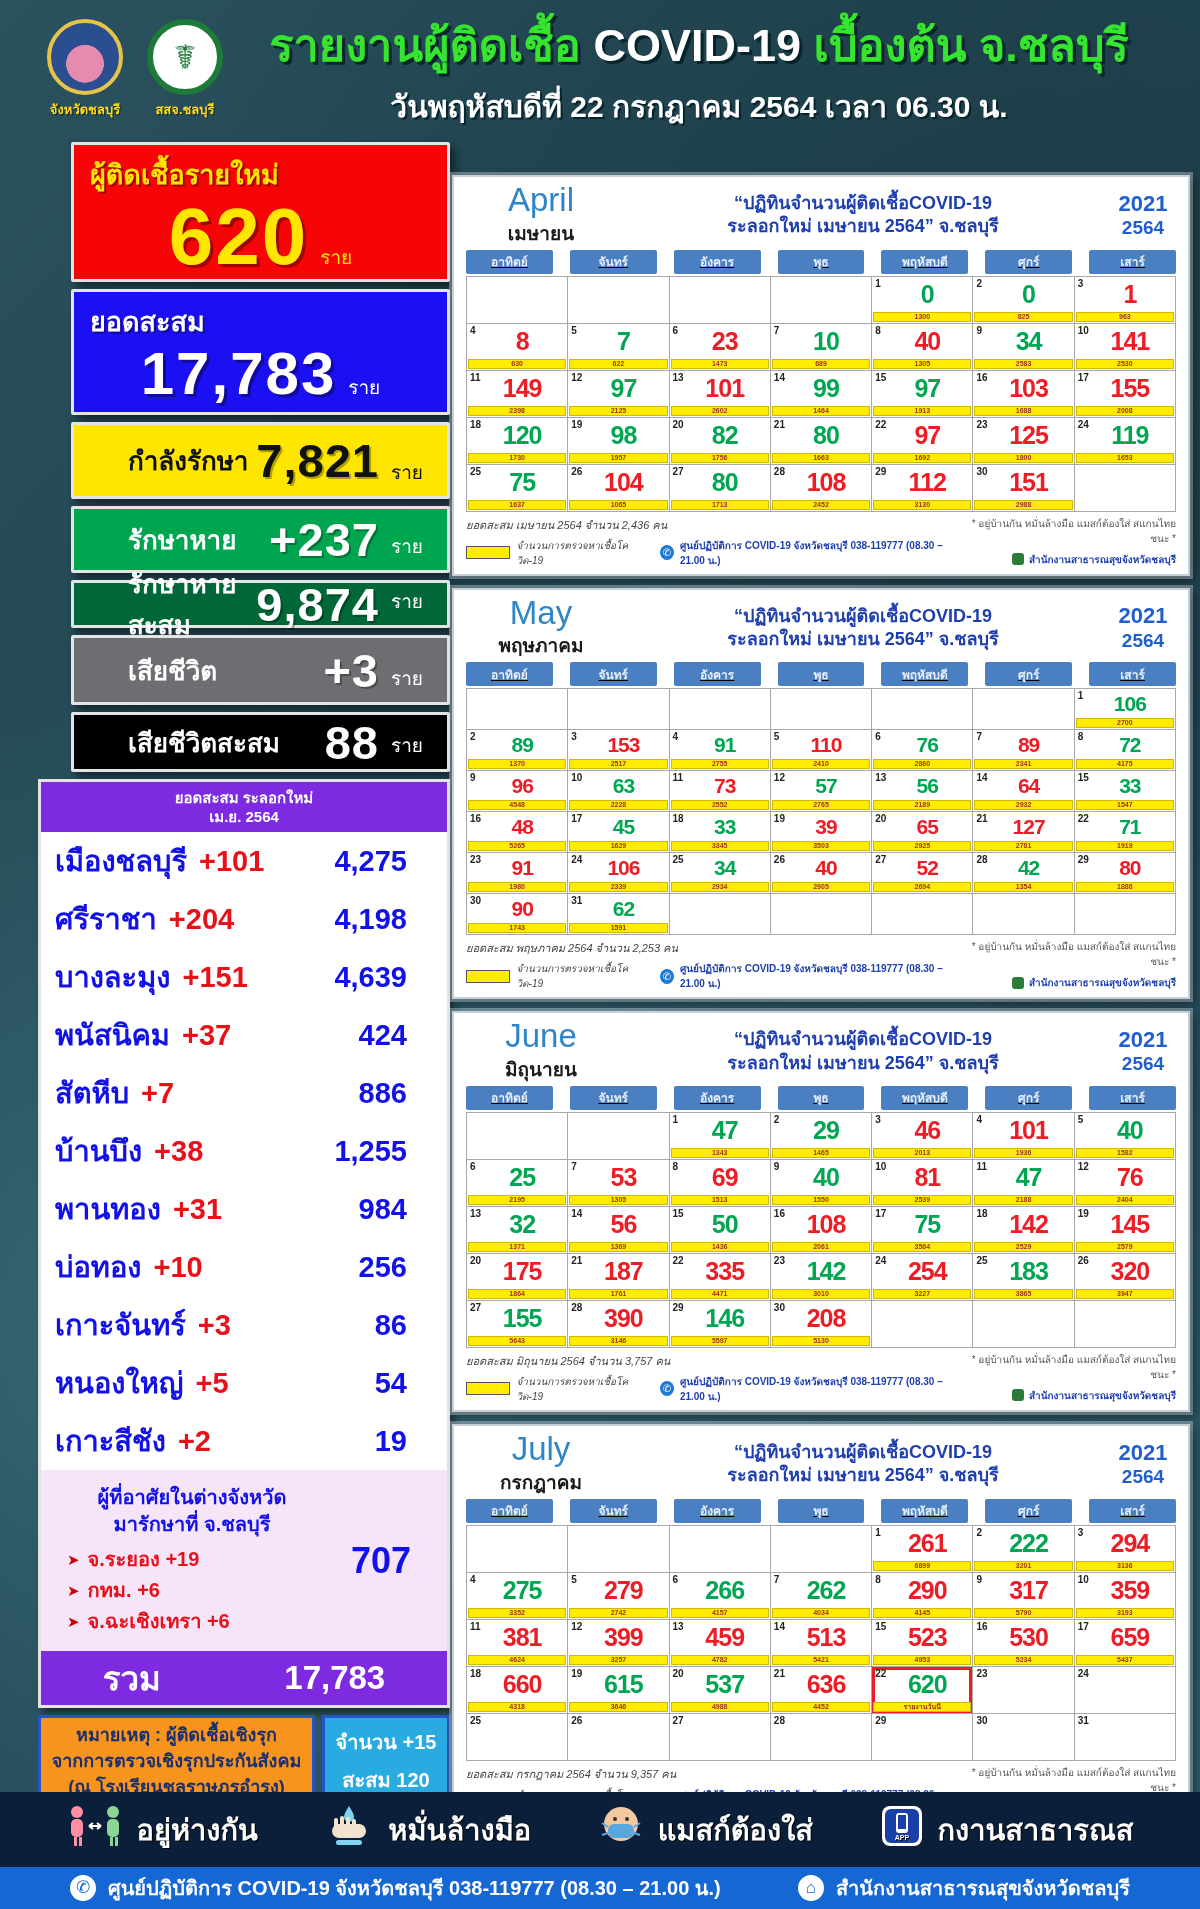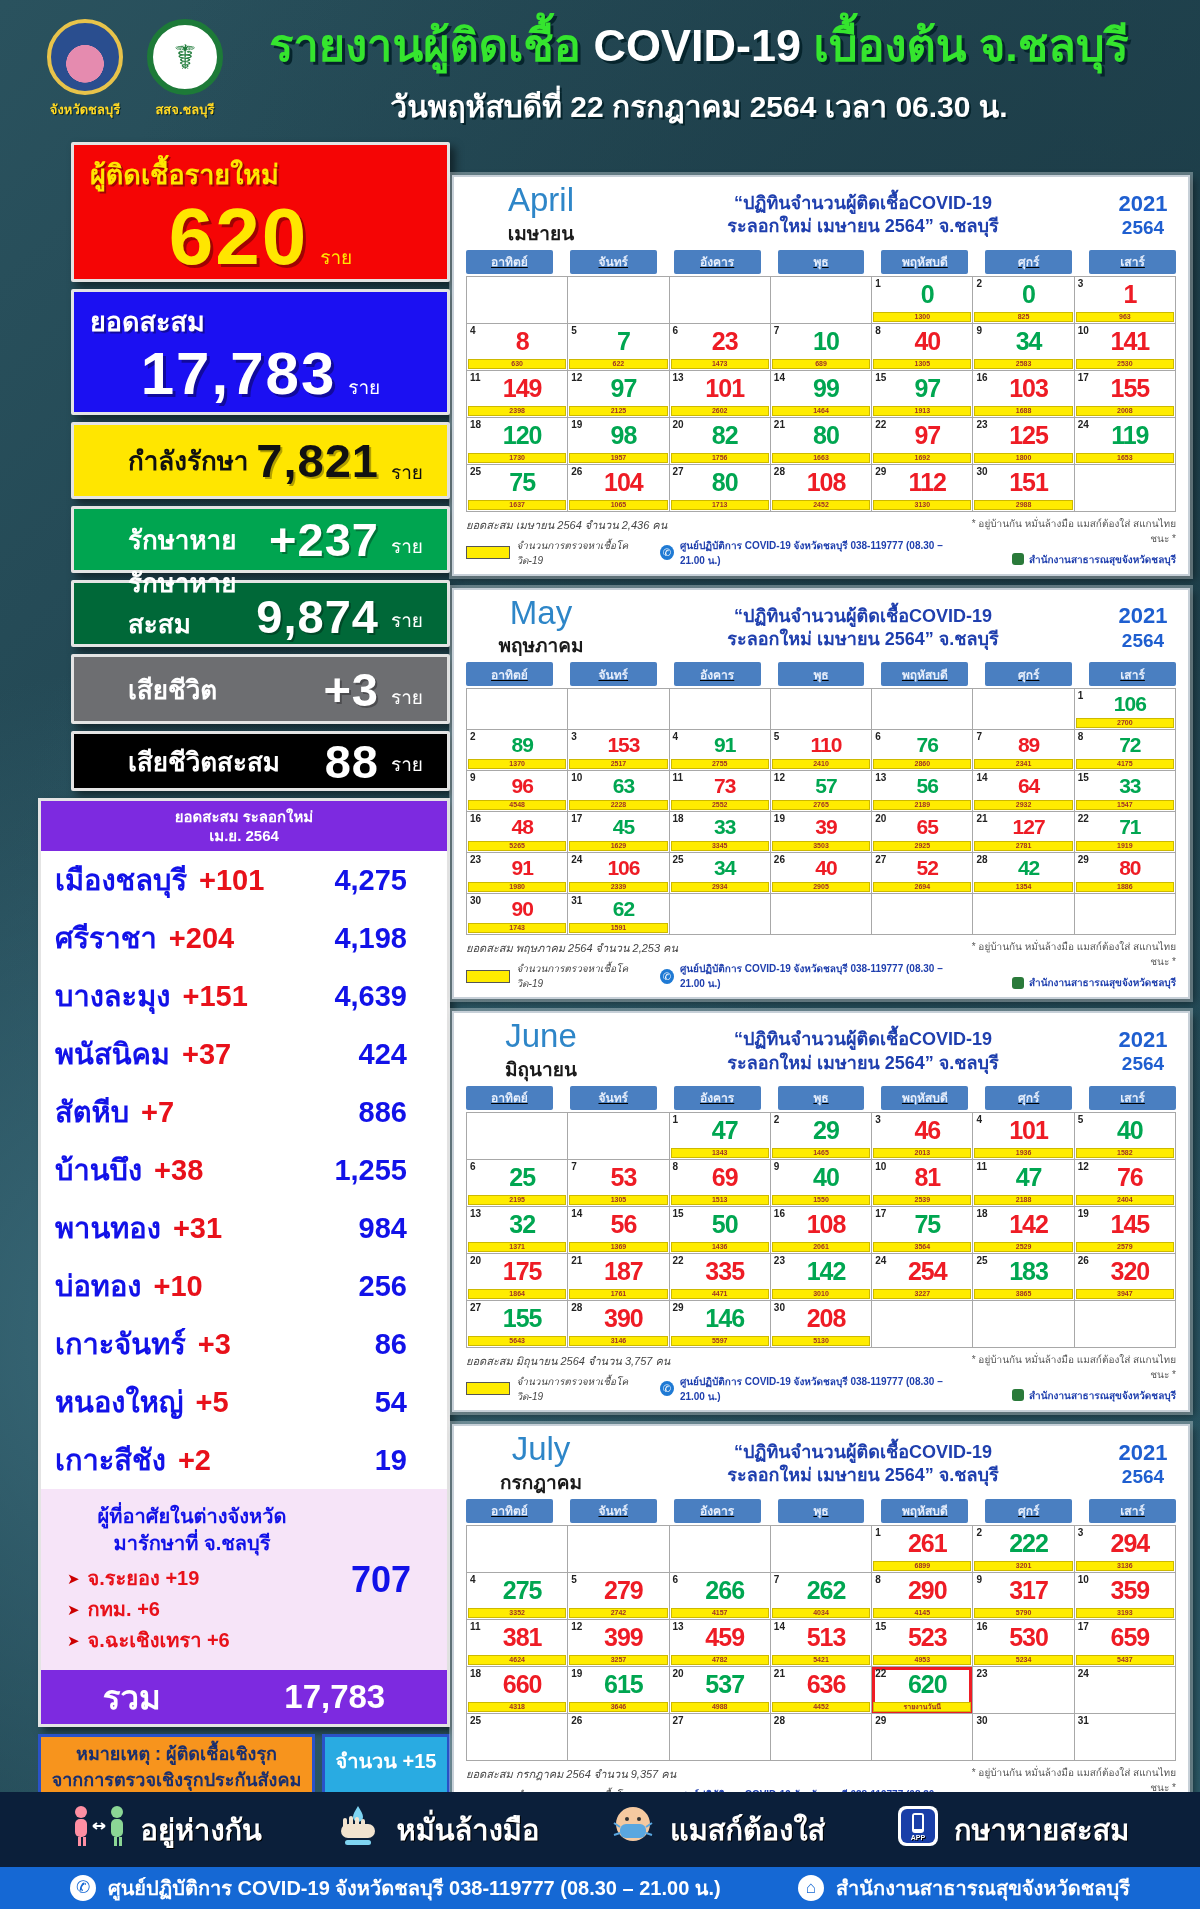--- a/index.html
+++ b/index.html
@@ -147,21 +147,21 @@
         <div class="stat-box stat-row" style="background: rgb(255, 230, 0); height: 77px; color: rgb(17, 17, 17);">
           <div class="lbl">กำลังรักษา</div>
           <span class="val" style="color:#111111">7,821</span>
           <span class="unit">ราย</span>
         </div>
         <div class="stat-box stat-row" style="background: rgb(0, 165, 80); height: 67px; color: rgb(255, 255, 255);">
           <div class="lbl">รักษาหาย</div>
           <span class="val" style="color:#ffffff">+237</span>
           <span class="unit">ราย</span>
         </div>
-        <div class="stat-box stat-row" style="background: rgb(0, 104, 56); height: 67px; color: rgb(255, 255, 255); align-items: flex-end;">
+        <div class="stat-box stat-row" style="background: rgb(0, 104, 56); height: 48px; color: rgb(255, 255, 255);">
           <div class="lbl">รักษาหายสะสม</div>
           <span class="val" style="color:#ffffff">9,874</span>
           <span class="unit">ราย</span>
         </div>
         <div class="stat-box stat-row" style="background: rgb(109, 110, 113); height: 70px; color: rgb(255, 255, 255);">
           <div class="lbl">เสียชีวิต</div>
           <span class="val" style="color:#ffffff">+3</span>
           <span class="unit">ราย</span>
         </div>
         <div class="stat-box stat-row" style="background: rgb(0, 0, 0); height: 60px; color: rgb(255, 255, 255);">
@@ -1103,21 +1103,21 @@
         <span>แมสก์ต้องใส่</span>
       </div>
       <div class="foot-item">
         <span><svg width="44" height="44" viewBox="0 0 44 44">
             <rect x="2" y="2" width="40" height="40" rx="8" fill="#fff"></rect>
             <rect x="5" y="5" width="34" height="34" rx="6" fill="#1a3fa8"></rect>
             <rect x="16" y="9" width="12" height="20" rx="3" fill="#fff"></rect>
             <rect x="18" y="11" width="8" height="14" fill="#1a3fa8"></rect>
             <text x="22" y="36" font-size="7" fill="#fff" text-anchor="middle" font-family="sans-serif">APP</text>
           </svg></span>
-        <span>กษาหายสะสม</span>
+        <span>กงานสาธารณส</span>
       </div>
     </div>
 
   <div class="bottom-strip">
     <div class="strip-icon">✆</div>
     <div>ศูนย์ปฏิบัติการ COVID-19 จังหวัดชลบุรี 038-119777 (08.30 – 21.00 น.)</div>
     <div class="strip-spacer"></div>
     <div class="strip-icon">⌂</div>
     <div>สำนักงานสาธารณสุขจังหวัดชลบุรี</div>
   </div>

